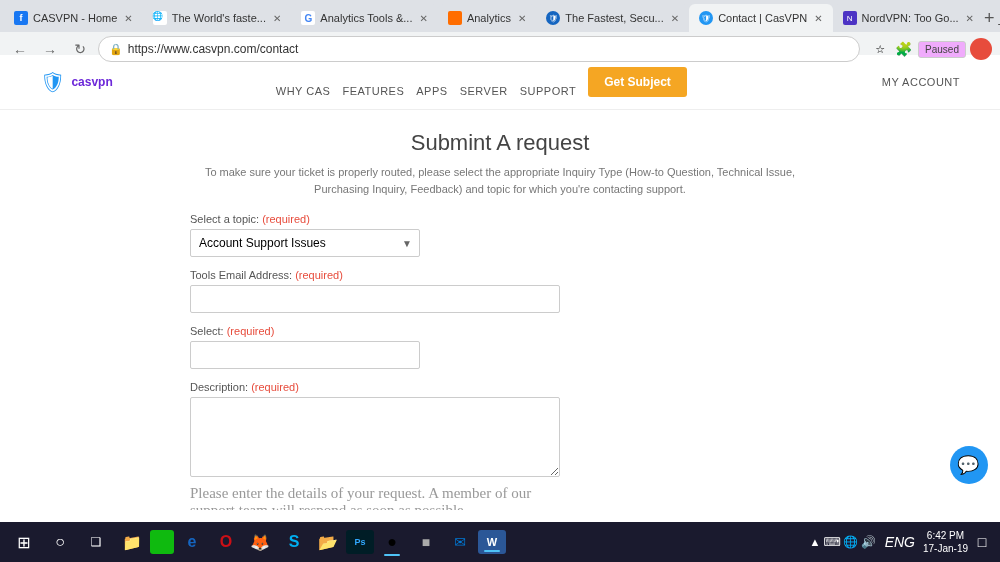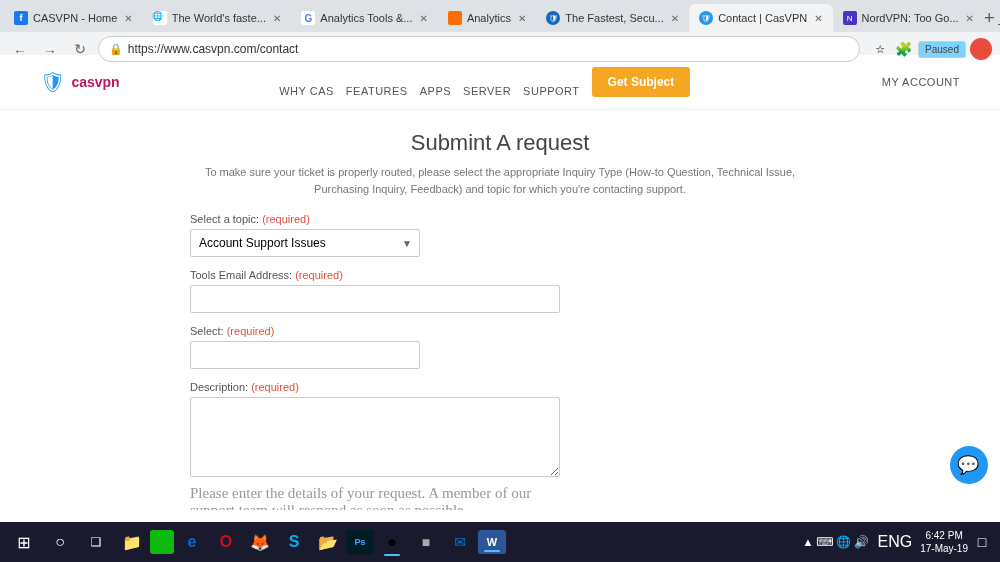--- a/index.html
+++ b/index.html
@@ -15,32 +15,32 @@
     .tab-close { font-size: 10px; color: #666; margin-left: 2px; }
     .new-tab-btn { width: 28px; height: 28px; display: flex; align-items: center; justify-content: center; font-size: 18px; color: #555; cursor: pointer; }
 
     .address-bar-row { display: flex; align-items: center; height: 34px; background: #f1f3f4; padding: 0 8px; gap: 6px; }
     .nav-btn { width: 24px; height: 24px; display: flex; align-items: center; justify-content: center; color: #666; font-size: 14px; cursor: pointer; border-radius: 50%; }
     .address-box { flex: 1; height: 26px; background: #fff; border: 1px solid #ccc; border-radius: 13px; display: flex; align-items: center; padding: 0 10px; font-size: 12px; color: #333; gap: 5px; }
     .address-lock { color: #666; font-size: 11px; }
     .address-text { flex: 1; }
     .browser-actions { display: flex; align-items: center; gap: 4px; margin-left: 4px; }
     .browser-icon { width: 20px; height: 20px; border-radius: 50%; display: flex; align-items: center; justify-content: center; font-size: 11px; cursor: pointer; }
-    .paused-btn { font-size: 10px; color: #444; border: 1px solid #ccc; padding: 2px 6px; border-radius: 3px; cursor: pointer; background: #7dd3fc; }
+    .paused-btn { font-size: 10px; color: #444; border: 1px solid #ccc; padding: 2px 6px; border-radius: 3px; cursor: pointer; background: #f0abfc; }
     .user-avatar { width: 22px; height: 22px; border-radius: 50%; background: #e74c3c; }
     .win-btn { width: 16px; height: 16px; display: flex; align-items: center; justify-content: center; font-size: 12px; color: #333; cursor: pointer; }
 
     
     .website { background: #fff; height: 455px; overflow: hidden; }
 
     
     .site-nav { display: flex; align-items: center; justify-content: space-between; padding: 12px 40px; border-bottom: 1px solid #eee; }
     .logo { display: flex; align-items: center; gap: 6px; }
     .logo-shield { color: #2196f3; font-size: 20px; }
-    .logo-text { font-size: 14px; font-weight: bold; color: #be185d; }
+    .logo-text { font-size: 12px; font-weight: bold; color: #6d28d9; }
     .nav-links { display: flex; align-items: flex-end; gap: 12px; }
     .nav-link { font-size: 11px; color: #555; text-decoration: none; letter-spacing: 0.5px; cursor: pointer; }
     .get-btn { background: #f5a623; color: #fff; border: none; padding: 8px 16px; border-radius: 3px; font-size: 12px; font-weight: bold; cursor: pointer; }
     .my-account { font-size: 11px; color: #555; cursor: pointer; letter-spacing: 0.5px; padding-left: 32px; }
 
     
     .form-area { padding: 20px 48px; }
     .form-title { text-align: center; font-size: 22px; font-weight: normal; color: #444; margin-bottom: 8px; }
     .form-subtitle { text-align: center; font-size: 11px; color: #777; margin-bottom: 16px; line-height: 1.5; }
 
@@ -60,21 +60,21 @@
 
     
     .taskbar { position: absolute; bottom: 0; width: 1000px; height: 40px; background: #1a1a2e; display: flex; align-items: center; padding: 0 8px; gap: 4px; }
     .taskbar-btn { width: 32px; height: 32px; display: flex; align-items: center; justify-content: center; border-radius: 3px; cursor: pointer; color: #fff; font-size: 16px; }
     .taskbar-apps { display: flex; align-items: center; gap: 2px; flex: 1; }
     .taskbar-app { width: 32px; height: 32px; border-radius: 3px; display: flex; align-items: center; justify-content: center; cursor: pointer; position: relative; }
     .taskbar-app.active::after { content: ''; position: absolute; bottom: 2px; left: 50%; transform: translateX(-50%); width: 16px; height: 2px; background: #4fc3f7; border-radius: 1px; }
     .taskbar-right { display: flex; align-items: center; gap: 4px; margin-left: auto; }
     .taskbar-time { color: #fff; font-size: 10px; text-align: center; line-height: 1.3; }
     .taskbar-icons { display: flex; align-items: center; gap: 3px; }
-    .lang-btn { color: #fff; font-size: 16px; cursor: pointer; padding: 2px 4px; }
+    .lang-btn { color: #fff; font-size: 14px; cursor: pointer; padding: 2px 4px; font-style: italic; }
     .notif-btn { width: 20px; height: 20px; display: flex; align-items: center; justify-content: center; color: #fff; font-size: 14px; cursor: pointer; }
 
     .tab-fav-fb { background: #1877f2; color: #fff; font-size: 9px; font-weight: bold; display: flex; align-items: center; justify-content: center; border-radius: 2px; }
     .tab-fav-world { background: #fff; color: #333; font-size: 9px; }
     .tab-fav-g { background: #fff; color: #4285f4; font-size: 10px; font-weight: bold; display: flex; align-items: center; justify-content: center; border-radius: 2px; }
     .tab-fav-analytics { background: #ff6d00; border-radius: 2px; }
     .tab-fav-security { background: #1565c0; border-radius: 50%; display: flex; align-items: center; justify-content: center; color: #fff; font-size: 8px; }
     .tab-fav-casvpn { background: #2196f3; border-radius: 50%; display: flex; align-items: center; justify-content: center; color: #fff; font-size: 8px; }
     .tab-fav-nord { background: #4c33c4; border-radius: 2px; display: flex; align-items: center; justify-content: center; color: #fff; font-size: 8px; }
 
@@ -242,17 +242,17 @@
   <div class="taskbar-right">
     <div class="taskbar-icons">
       <span style="color:#fff; font-size:11px; cursor:pointer;">▲</span>
       <span style="color:#fff; font-size:12px; cursor:pointer;">⌨</span>
       <span style="color:#fff; font-size:12px; cursor:pointer;">🌐</span>
       <span style="color:#fff; font-size:12px; cursor:pointer;">🔊</span>
     </div>
     <div class="lang-btn">ENG</div>
     <div class="taskbar-time">
       <div>6:42 PM</div>
-      <div>17-May-19</div>
+      <div>17-Jan-19</div>
     </div>
     <div class="notif-btn">□</div>
   </div>
 </div>
 
 </body></html>

